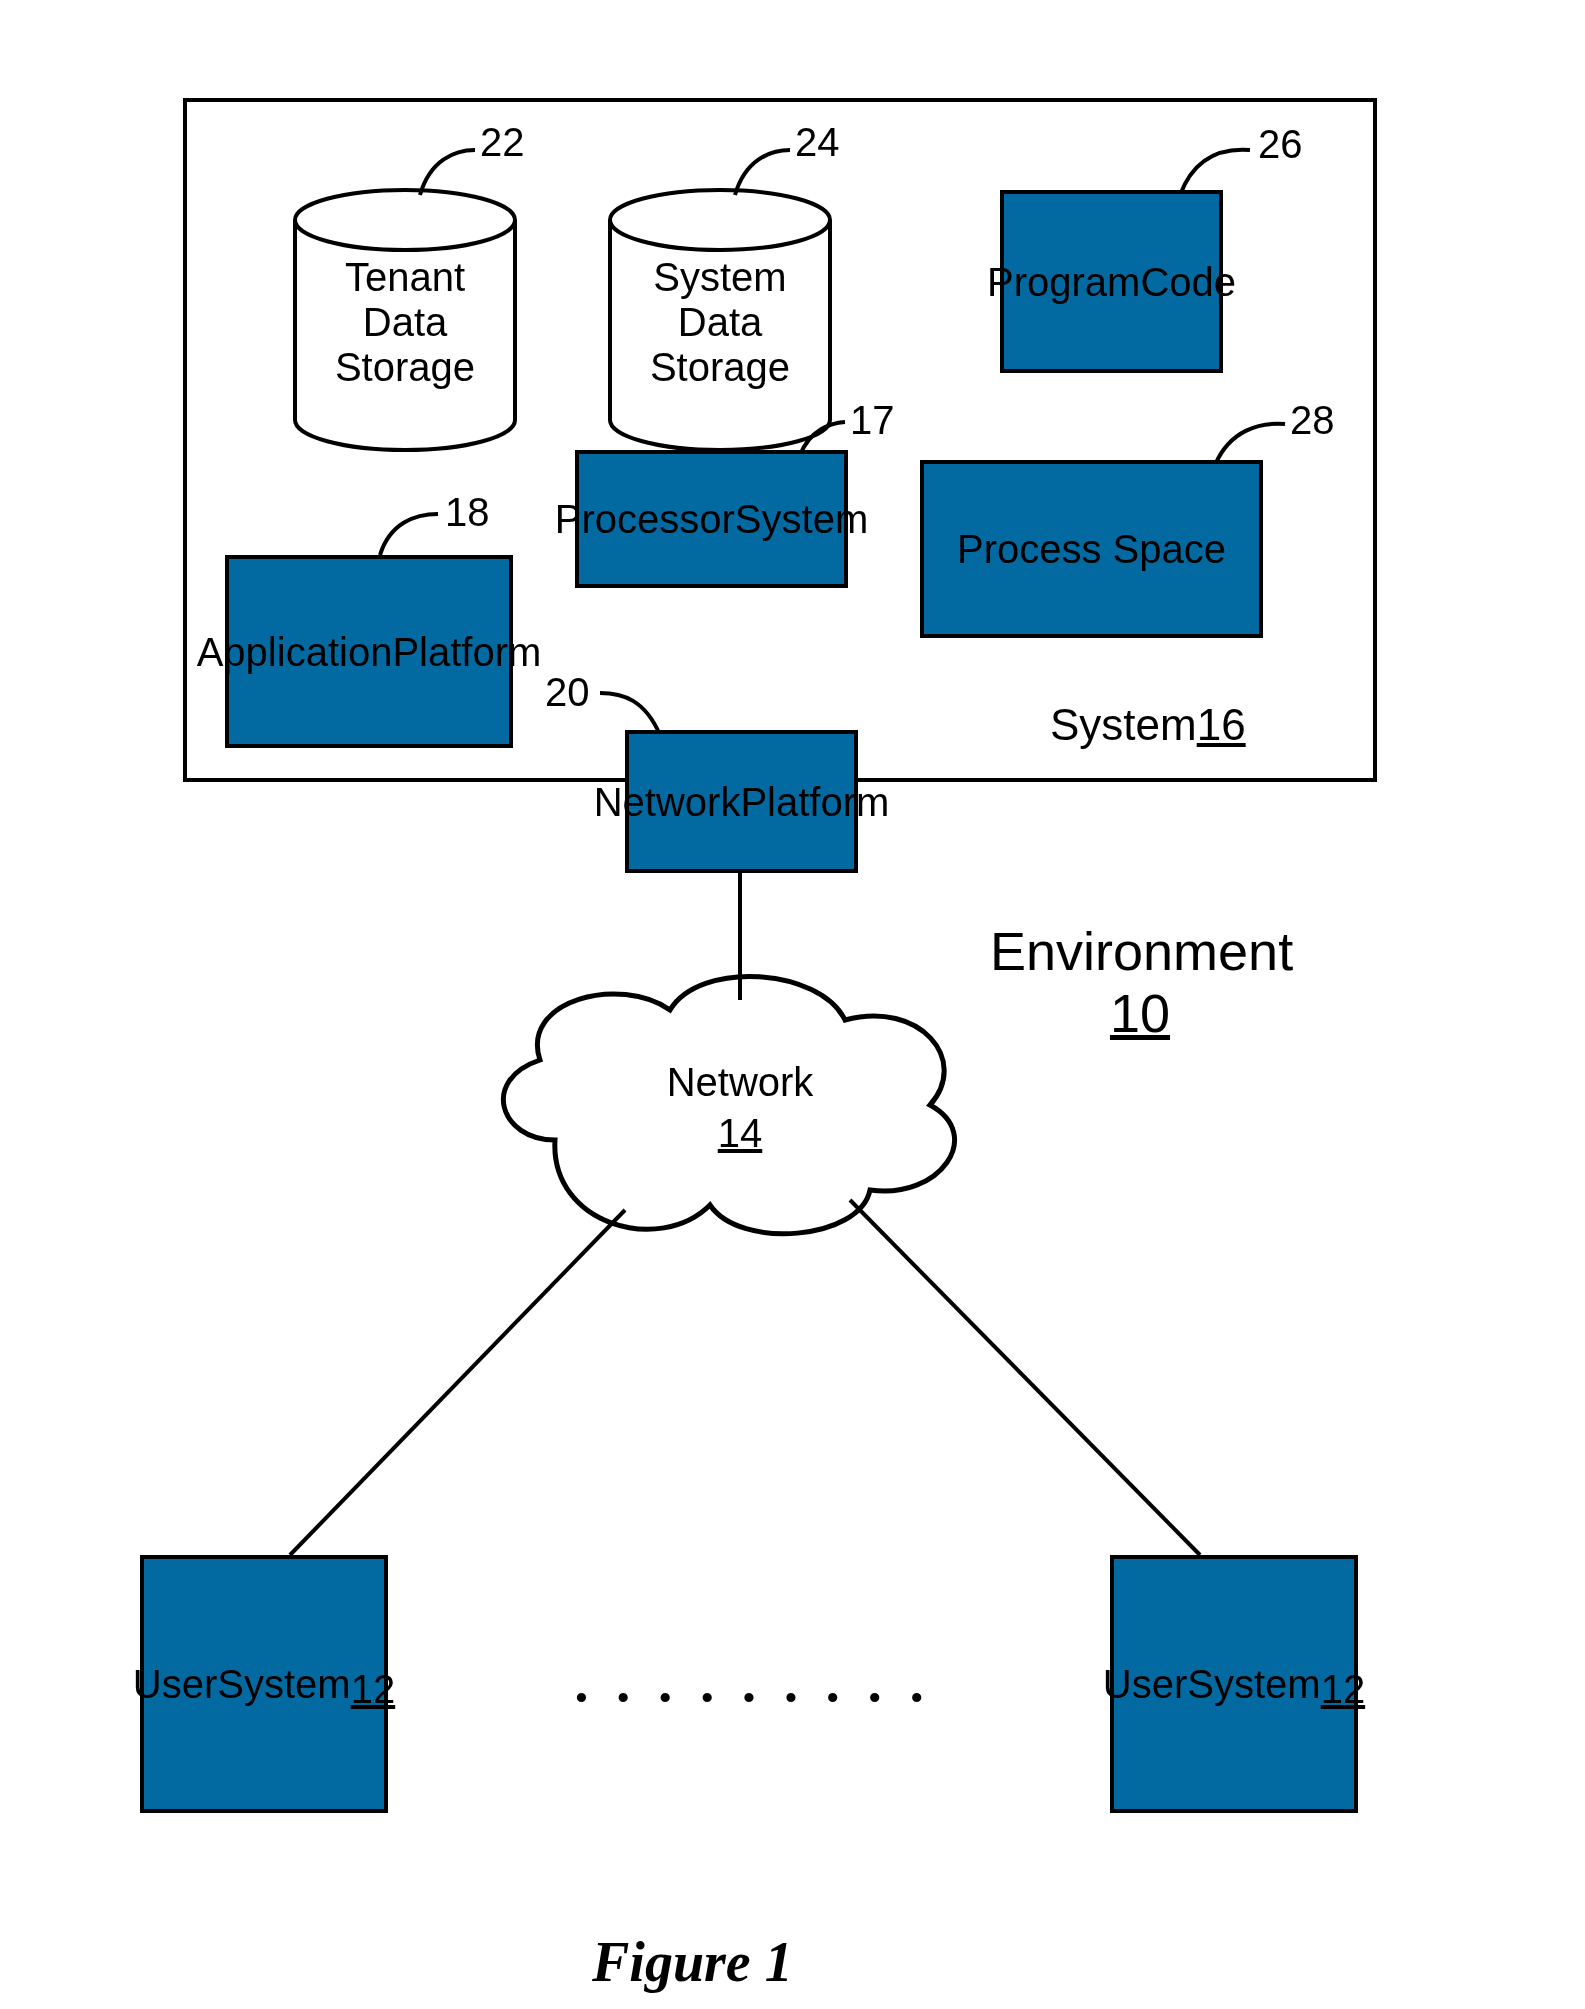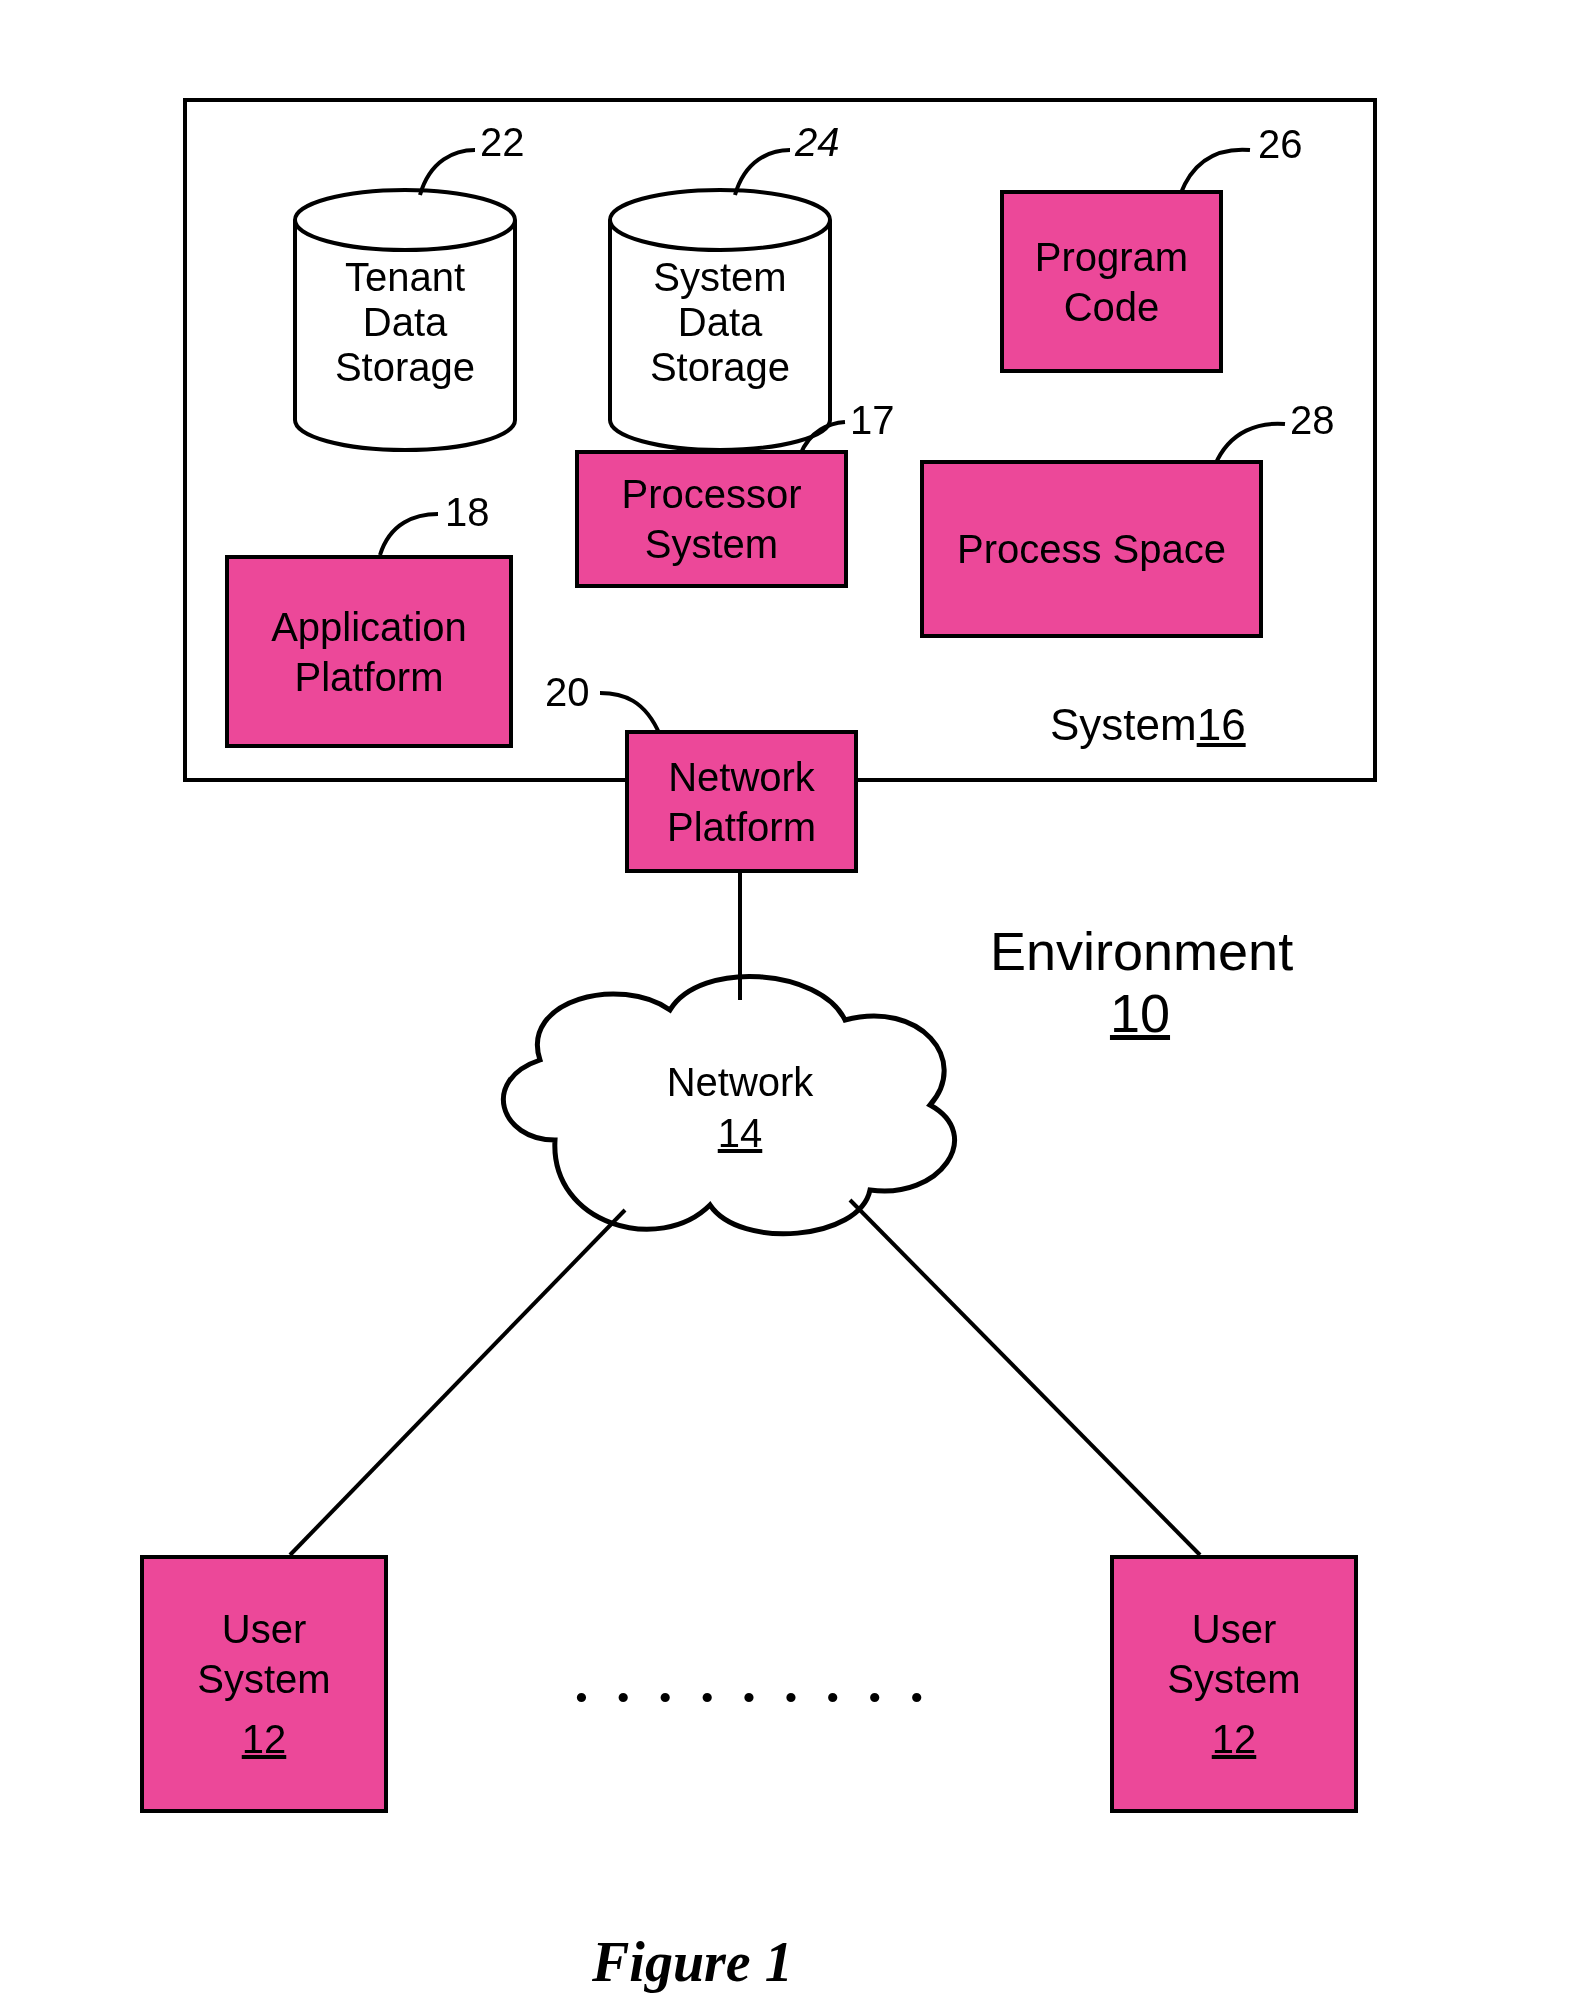--- a/index.html
+++ b/index.html
@@ -10,24 +10,24 @@
     color: #000000;
   }
   .stage {
     position: relative;
     width: 1585px;
     height: 2009px;
   }
   .abs { position: absolute; }
   .box {
     border: 4px solid #000;
-    background: #ec4899;
+    background: #0369a1;
     text-align: center;
     display: flex;
-    flex-direction: column;
+    flex-direction: row;
     justify-content: center;
     align-items: center;
     font-size: 40px;
     line-height: 1.25;
   }
   .label {
     font-size: 40px;
     text-align: center;
   }
   .underline { text-decoration: underline; }
@@ -84,21 +84,21 @@
       C 660 1255, 550 1225, 555 1140
       Z" fill="#fff"></path>
 
     <line class="stroke" x1="740" y1="870" x2="740" y2="1000"></line>
 
     <line class="stroke" x1="625" y1="1210" x2="290" y2="1555"></line>
     <line class="stroke" x1="850" y1="1200" x2="1200" y2="1555"></line>
   </svg>
 
   <div class="abs label" style="left:480px; top:120px;">22</div>
-  <div class="abs label" style="left:795px; top:120px;font-style:italic;">24</div>
+  <div class="abs label" style="left:795px; top:120px;">24</div>
   <div class="abs label" style="left:1258px; top:122px;">26</div>
   <div class="abs label" style="left:850px; top:398px;">17</div>
   <div class="abs label" style="left:1290px; top:398px;">28</div>
   <div class="abs label" style="left:445px; top:490px;">18</div>
   <div class="abs label" style="left:545px; top:670px;">20</div>
 
   <div class="abs label" style="left:295px; top:255px; width:220px;">
     <div>Tenant</div>
     <div>Data</div>
     <div>Storage</div>

